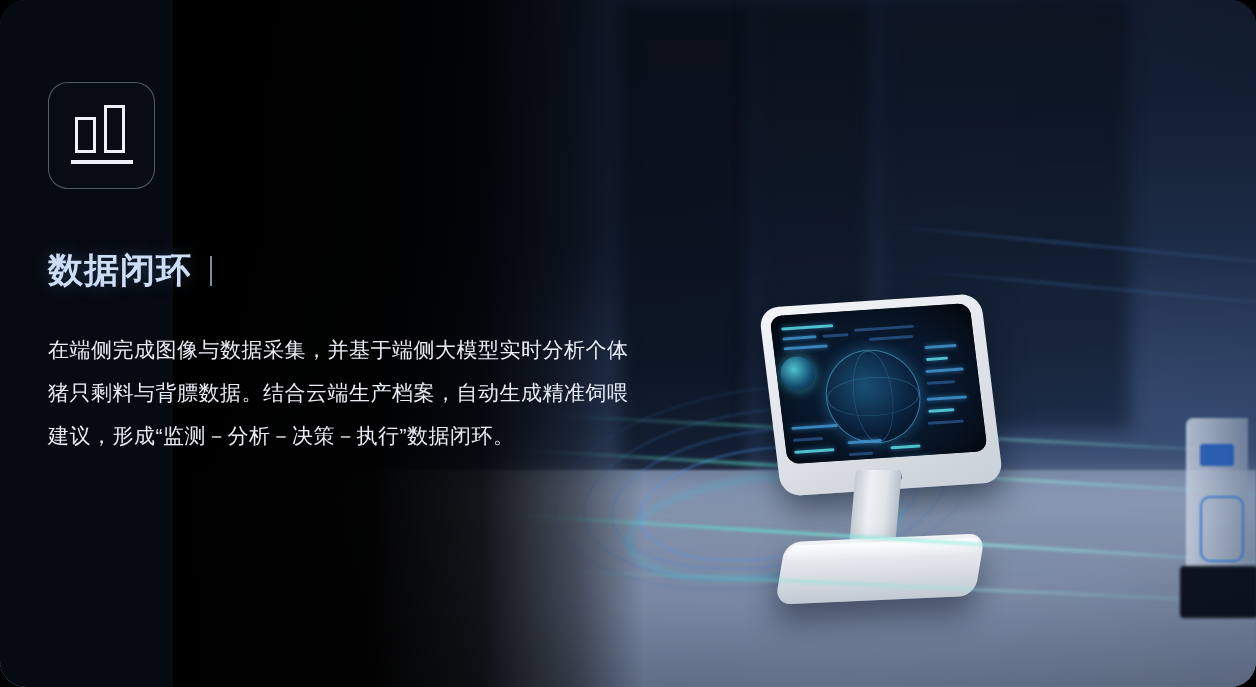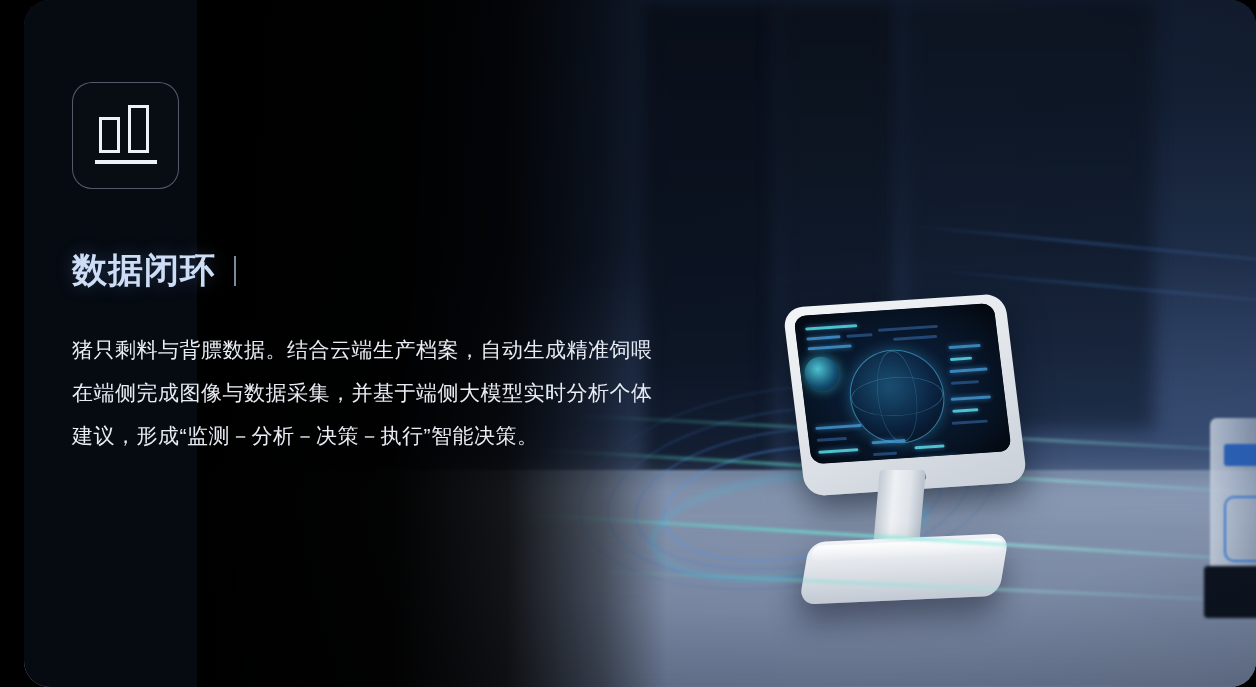--- a/index.html
+++ b/index.html
@@ -7,21 +7,20 @@
 
   .stage{position:relative;width:1256px;height:687px;background:#000;}
 
   
   .card{
     position:absolute;inset:0;
     border-radius:26px;
     overflow:hidden;
     background:#0a1018;
     box-shadow:0 0 0 1px rgba(150,165,190,.22) inset;
-    margin-left:24px;
   }
 
   
   .photo{
     position:absolute;left:0;top:0;width:1256px;height:687px;
     background:
       radial-gradient(120% 90% at 78% 92%, rgba(140,160,195,.60) 0%, rgba(80,100,140,.30) 28%, rgba(20,32,56,0) 62%),
       radial-gradient(90% 70% at 95% 60%, rgba(60,86,130,.45) 0%, rgba(18,30,54,0) 65%),
       linear-gradient(180deg,#121d30 0%, #152137 36%, #223352 62%, #51637f 80%, #6d7d96 100%);
   }
@@ -268,20 +267,20 @@
           <u></u>
         </span>
       </div>
 
       <div class="title">
         <span>数据闭环</span>
         <span class="sep"></span>
       </div>
 
       <div class="desc">
+        <div>在端侧完成图像与数据采集，并基于端侧大模型实时分析个体</div>
         <div>猪只剩料与背膘数据。结合云端生产档案，自动生成精准饲喂</div>
-        <div>在端侧完成图像与数据采集，并基于端侧大模型实时分析个体</div>
-        <div>建议，形成“监测－分析－决策－执行”智能决策。</div>
+        <div>建议，形成“监测－分析－决策－执行”数据闭环。</div>
       </div>
     </div>
 
   </div>
 </div>
 
 </body></html>

